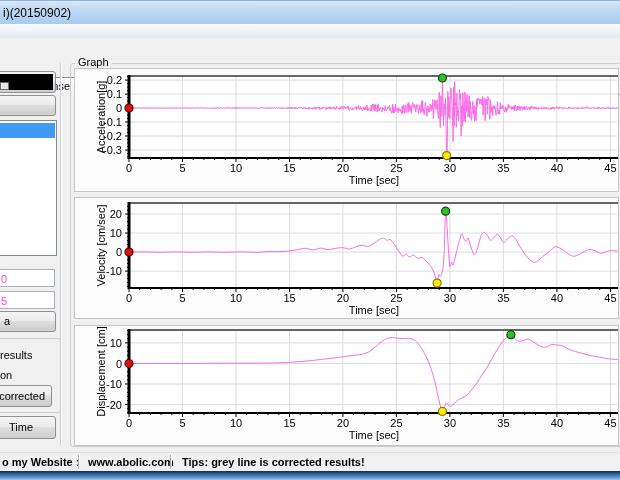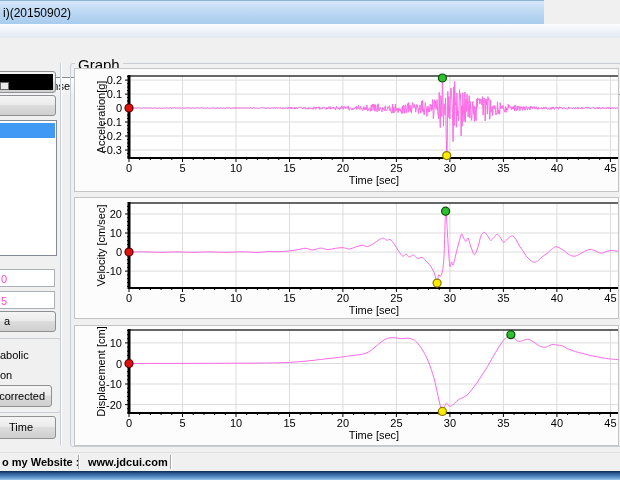--- a/index.html
+++ b/index.html
@@ -1,40 +1,40 @@
 <!DOCTYPE html>
 <html><head>
 <meta charset="utf-8">
 <style>
   html,body{margin:0;padding:0;background:#555;}
   .screen{position:relative;width:620px;height:480px;overflow:hidden;
     font-family:"Liberation Sans",sans-serif;background:#f0f0f0;}
   
-  .titlebar{position:absolute;left:0;top:0;width:544px;height:24px;box-sizing:border-box;
+  .titlebar{position:absolute;left:0;top:0;width:620px;height:24px;box-sizing:border-box;
     background:linear-gradient(#d7e7f9 0%,#bdd9f4 45%,#a8ccee 100%);
     border-top:1px solid #8fb2d8;}
   .title-text{position:absolute;left:3px;top:5px;font-size:12px;color:#000;white-space:nowrap;}
   
   .menustrip{position:absolute;left:0;top:24px;width:620px;height:14px;
     background:linear-gradient(#fbfcfe 0%,#eef2f7 55%,#e2e8f0 100%);
     border-bottom:1px solid #d7dce3;}
   
   .tabbar{position:absolute;left:0;top:38px;width:620px;height:19px;background:#f0f0f0;}
   .tabline{position:absolute;left:0;top:56px;width:620px;height:1px;background:#9c9c9c;}
   .tab{position:absolute;left:-14px;top:39px;width:102px;height:18px;box-sizing:border-box;
     background:linear-gradient(#fdfdfd,#f1f1f3);
     border:1px solid #8a8a8a;border-bottom:none;border-radius:2px 2px 0 0;
     font-size:11px;line-height:16px;padding-left:14px;white-space:nowrap;}
   
   .btn{position:absolute;box-sizing:border-box;border:1px solid #8e9094;border-radius:3px;
     background:linear-gradient(#f5f5f5 0%,#ebebeb 45%,#dddddd 50%,#cfcfcf 100%);
     font-size:11px;color:#000;}
   .groupline{position:absolute;width:1px;background:#c9ced6;box-shadow:1px 0 0 #ffffff;}
   .groupbox{position:absolute;box-sizing:border-box;border:1px solid #c9ced6;border-radius:3px;}
-  .grouplabel{position:absolute;font-size:15px;background:#f0f0f0;padding:0 3px;white-space:nowrap;}
+  .grouplabel{position:absolute;font-size:11px;background:#f0f0f0;padding:0 3px;white-space:nowrap;}
   .listbox{position:absolute;box-sizing:border-box;background:#fff;border:1px solid #838a96;}
   .listsel{position:absolute;left:1px;right:1px;top:2px;height:15px;background:#3f99f5;}
   .textbox{position:absolute;box-sizing:border-box;background:#fff;border:1px solid #aab0b8;
     font-size:11px;line-height:16px;color:#ff47d6;white-space:nowrap;overflow:visible;}
   .fragment{position:absolute;font-size:11px;color:#000;white-space:nowrap;}
   .logo-img{position:absolute;left:2px;top:2px;right:2px;bottom:2px;background:#000;}
   .logo-glyph{position:absolute;left:61px;bottom:2px;width:7px;height:6px;background:#e9e9e9;border:1px solid #6a6a6a;}
   
   .chart{position:absolute;left:74px;width:545px;box-sizing:border-box;
     background:#fcfcfc;border:1px solid #c4c4c4;}
@@ -81,21 +81,21 @@
   </div>
   <div class="textbox" style="left:-60px;top:291px;width:115px;height:18px;">
     <span style="position:absolute;left:60px;top:1px;">5</span>
   </div>
 
   <div class="btn" style="left:-62px;top:311px;width:118px;height:21px;">
     <span style="position:absolute;left:65px;top:3px;">a</span>
   </div>
 
   <div class="groupbox" style="left:-58px;top:338px;width:119px;height:75px;"></div>
-  <span class="fragment" style="left:0px;top:349px;">abolic</span>
+  <span class="fragment" style="left:0px;top:349px;">results</span>
   <span class="fragment" style="left:0px;top:369px;">on</span>
   <div class="btn" style="left:-60px;top:385px;width:112px;height:22px;text-align:right;padding:4px 6px 0 0;">
     <span>corrected</span>
   </div>
 
   <div class="btn" style="left:-62px;top:416px;width:118px;height:23px;">
     <span style="position:absolute;left:70px;top:4px;">Time</span>
   </div>
 
   <div class="groupbox" style="left:70px;top:63px;width:556px;height:384px;"></div>
@@ -451,18 +451,19 @@
         </g>
         <circle cx="367.4" cy="85.4" r="4" fill="#ffec00" stroke="#8a7a00" stroke-width="1.2"></circle>
         <circle cx="435.9" cy="8.7" r="4" fill="#2fbf2f" stroke="#0a4d0a" stroke-width="1.2"></circle>
         <circle cx="54.0" cy="37.5" r="4" fill="#dd1111" stroke="#5a0000" stroke-width="1.2"></circle>
       </svg>
     </div>
 
   <div class="statusbar">
     <span class="status-item" style="left:2px;">o my Website :</span>
     <span class="status-sep" style="left:78px;"></span>
-    <span class="status-item" style="left:88px;">www.jdcui.com</span>
+    <span class="status-item" style="left:88px;">www.abolic.com</span>
     <span class="status-sep" style="left:170px;"></span>
+    <span class="status-item" style="left:182px;">Tips: grey line is corrected results!</span>
   </div>
 
   <div class="taskbar"></div>
 </div>
 
 </body></html>

